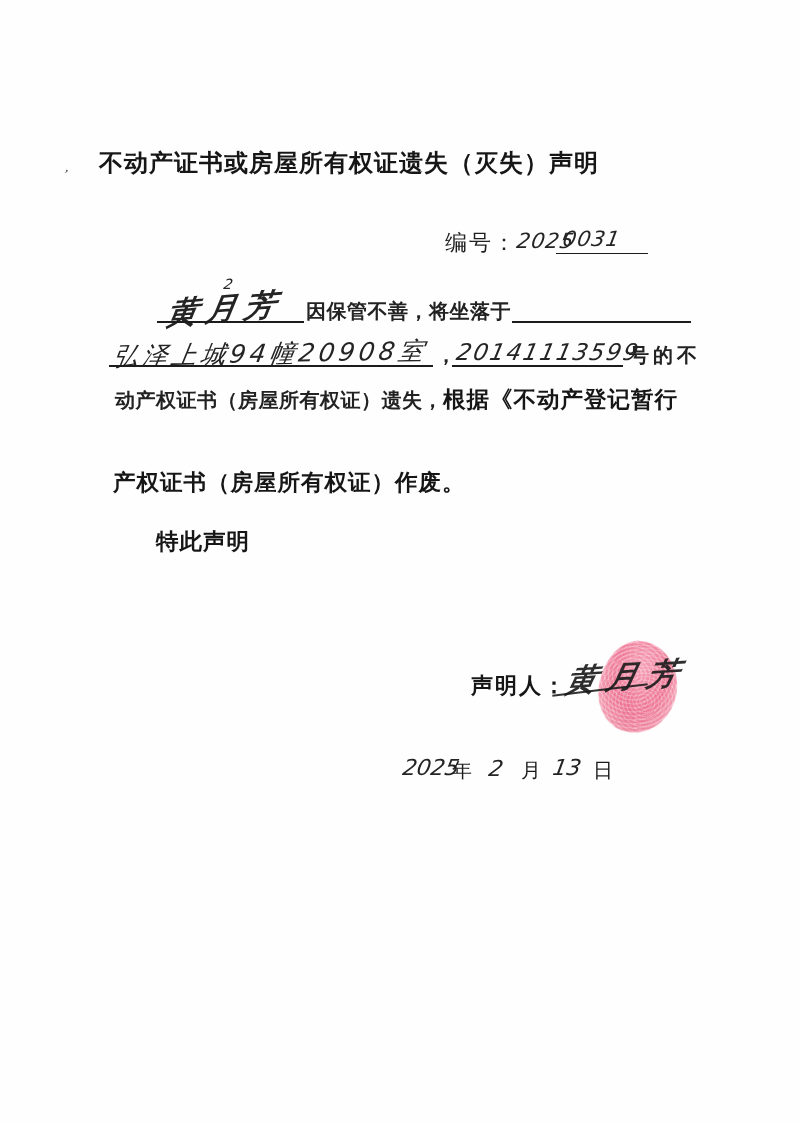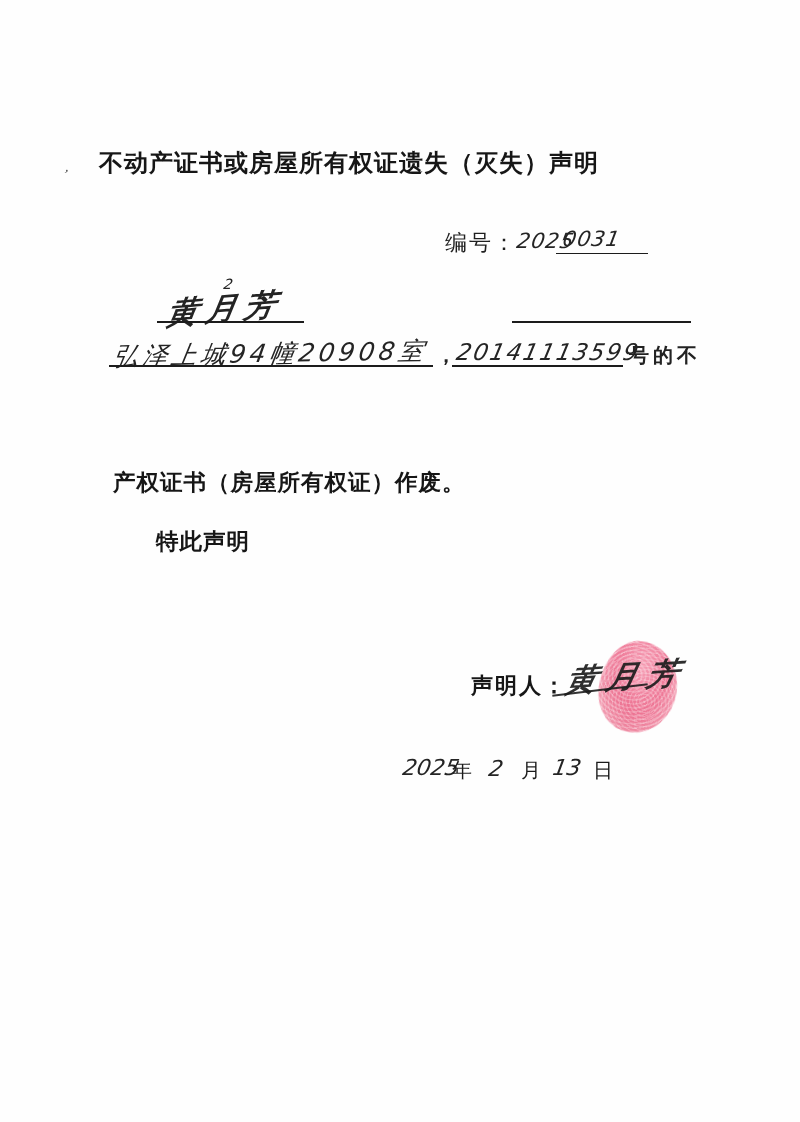--- a/index.html
+++ b/index.html
@@ -68,29 +68,34 @@
   <div class="abs" style="left:445px;top:228px;">
     <span class="serif serif-bold" style="font-size:22px;letter-spacing:2px;">编号：</span>
   </div>
   <span class="abs hw serial-hw" style="left:517px;top:229px;">2025</span>
   <span class="abs hw serial-hw" style="left:563px;top:227px;">0031</span>
   <div class="uline-thin" style="left:556px;top:253px;width:92px;"></div>
 
   <span class="abs hw name-mark" style="left:224px;top:276px;">2</span>
   <span class="abs hw name-hw" style="left:168px;top:288px;">黄月芳</span>
   <div class="uline" style="left:157px;top:321px;width:147px;"></div>
+  <span class="abs serif body-serif" style="left:306px;top:298px;">因保管不善，将坐落于</span>
   <div class="uline" style="left:512px;top:321px;width:179px;"></div>
 
   <span class="abs hw addr-hw" style="left:114px;top:337px;">弘泽上城94幢20908室</span>
   <div class="uline" style="left:109px;top:365px;width:324px;"></div>
   <span class="abs serif body-serif" style="left:436px;top:342px;">，</span>
   <span class="abs hw num-hw" style="left:457px;top:339px;">20141113599</span>
   <div class="uline" style="left:452px;top:365px;width:171px;"></div>
   <span class="abs serif body-serif" style="left:629px;top:342px;letter-spacing:4px;font-family:Liberation Mono, monospace;">号的不</span>
 
+  <div class="abs line-flex" style="left:115px;top:384px;">
+    <span class="serif body-serif">动产权证书（房屋所有权证）遗失，</span>
+    <span class="hei body-hei">根据《不动产登记暂行</span>
+  </div>
 
 
   <span class="abs hei body-hei" style="left:113px;top:467px;">产权证书（房屋所有权证）作废。</span>
 
   <span class="abs hei body-hei" style="left:156px;top:526px;">特此声明</span>
 
   <span class="abs hei" style="left:471px;top:671px;font-size:22px;letter-spacing:2px;">声明人：</span>
   <div class="fingerprint"></div>
   <div class="flourish"></div>
   <span class="abs hw signature-hw" style="left:567px;top:656px;">黄月芳</span>

